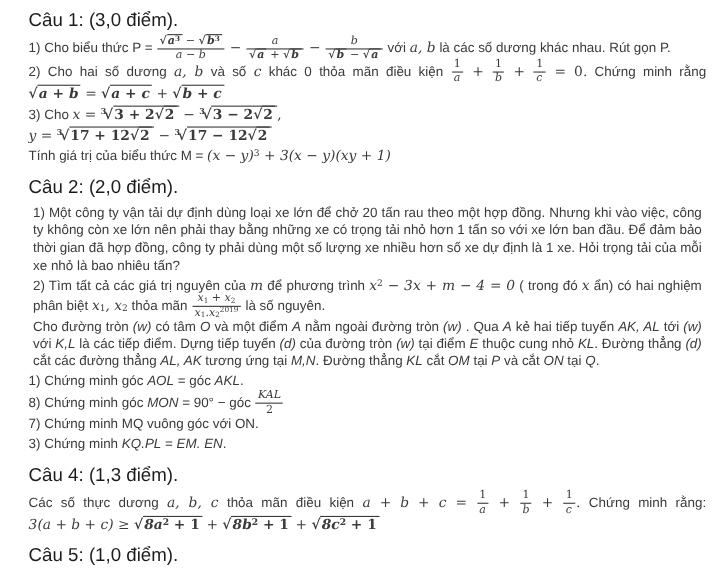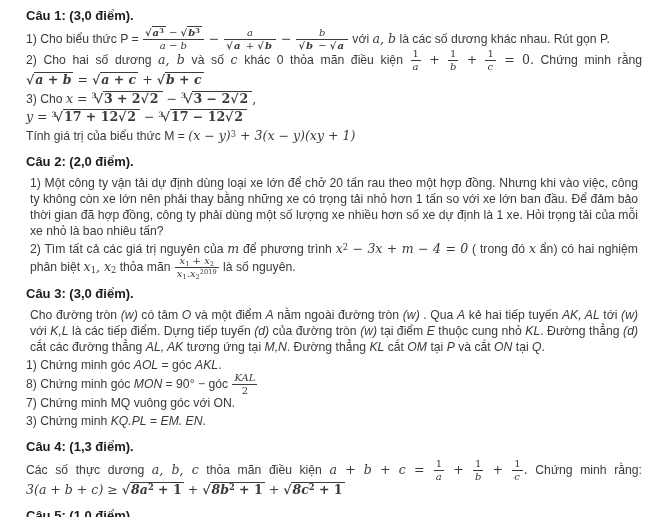--- a/index.html
+++ b/index.html
@@ -2,21 +2,21 @@
 <html><head>
 <meta charset="utf-8">
 <style>
   html,body{margin:0;padding:0;background:#ffffff;}
   .page{
     width:650px;height:517px;box-sizing:border-box;
     padding:8px 8px 4px 26px;overflow:hidden;
     font-family:"Liberation Sans",sans-serif;
     font-size:12.2px;line-height:1.3;color:#3a3a3a;
   }
-  .heading{font-weight:bold;color:#1c1c1c;font-size:13px;margin:9px 0 5px;}
+  .heading{font-weight:normal;color:#1c1c1c;font-size:17px;margin:9px 0 5px;}
   .heading:first-child{margin-top:0;}
   .line{margin:0 0 2px;}
   .para{margin:0 4px 2px;text-align:justify;}
   .jlast{text-align:justify;text-align-last:justify;}
   .t{}
   .i{font-style:italic;}
   .m{font-family:"DejaVu Serif","Liberation Serif",serif;font-style:italic;font-size:1.03em;}
   .n{font-family:"DejaVu Serif","Liberation Serif",serif;font-size:1.03em;}
   .sup{font-size:0.68em;position:relative;top:-0.45em;vertical-align:baseline;}
   .sub{font-size:0.68em;position:relative;top:0.25em;vertical-align:baseline;}
@@ -39,21 +39,20 @@
       <div class="heading">Câu 1: (3,0 điểm).</div>
       <div class="line"><span class="t">1) Cho biểu thức P = </span><span class="frac"><span class="num"><span class="sqrt"><span class="n rad">√</span><span class="bar"><span class="m">a</span><span class="n sup">3</span></span></span><span class="n"> − </span><span class="sqrt"><span class="n rad">√</span><span class="bar"><span class="m">b</span><span class="n sup">3</span></span></span></span><span class="den"><span class="m">a − b</span></span></span><span class="n"> − </span><span class="frac"><span class="num"><span class="m">a</span></span><span class="den"><span class="sqrt"><span class="n rad">√</span><span class="bar"><span class="m">a</span></span></span><span class="n"> + </span><span class="sqrt"><span class="n rad">√</span><span class="bar"><span class="m">b</span></span></span></span></span><span class="n"> − </span><span class="frac"><span class="num"><span class="m">b</span></span><span class="den"><span class="sqrt"><span class="n rad">√</span><span class="bar"><span class="m">b</span></span></span><span class="n"> − </span><span class="sqrt"><span class="n rad">√</span><span class="bar"><span class="m">a</span></span></span></span></span><span class="t"> với </span><span class="m">a, b</span><span class="t"> là các số dương khác nhau. Rút gọn P.</span></div>
       <div class="line jlast"><span class="t">2) Cho hai số dương </span><span class="m">a, b</span><span class="t"> và số </span><span class="m">c</span><span class="t"> khác 0 thỏa mãn điều kiện </span><span class="frac"><span class="num"><span class="n">1</span></span><span class="den"><span class="m">a</span></span></span><span class="n"> + </span><span class="frac"><span class="num"><span class="n">1</span></span><span class="den"><span class="m">b</span></span></span><span class="n"> + </span><span class="frac"><span class="num"><span class="n">1</span></span><span class="den"><span class="m">c</span></span></span><span class="n"> = 0.</span><span class="t"> Chứng minh rằng</span></div>
       <div class="line"><span class="sqrt"><span class="n rad">√</span><span class="bar"><span class="m">a + b</span></span></span><span class="n"> = </span><span class="sqrt"><span class="n rad">√</span><span class="bar"><span class="m">a + c</span></span></span><span class="n"> + </span><span class="sqrt"><span class="n rad">√</span><span class="bar"><span class="m">b + c</span></span></span></div>
       <div class="line"><span class="t">3) Cho </span><span class="m">x</span><span class="n"> = </span><span class="sqrt"><span class="n ridx">3</span><span class="n rad">√</span><span class="bar"><span class="n">3 + 2</span><span class="sqrt"><span class="n rad">√</span><span class="bar"><span class="n">2</span></span></span></span></span><span class="n"> − </span><span class="sqrt"><span class="n ridx">3</span><span class="n rad">√</span><span class="bar"><span class="n">3 − 2</span><span class="sqrt"><span class="n rad">√</span><span class="bar"><span class="n">2</span></span></span></span></span><span class="n">,</span></div>
       <div class="line"><span class="m">y</span><span class="n"> = </span><span class="sqrt"><span class="n ridx">3</span><span class="n rad">√</span><span class="bar"><span class="n">17 + 12</span><span class="sqrt"><span class="n rad">√</span><span class="bar"><span class="n">2</span></span></span></span></span><span class="n"> − </span><span class="sqrt"><span class="n ridx">3</span><span class="n rad">√</span><span class="bar"><span class="n">17 − 12</span><span class="sqrt"><span class="n rad">√</span><span class="bar"><span class="n">2</span></span></span></span></span></div>
       <div class="line"><span class="t">Tính giá trị của biểu thức M = </span><span class="m">(x − y)</span><span class="n sup">3</span><span class="m"> + 3(x − y)(xy + 1)</span></div>
       <div class="heading">Câu 2: (2,0 điểm).</div>
       <div class="para"><span class="t">1) Một công ty vận tải dự định dùng loại xe lớn để chở 20 tấn rau theo một hợp đồng. Nhưng khi vào việc, công ty không còn xe lớn nên phải thay bằng những xe có trọng tải nhỏ hơn 1 tấn so với xe lớn ban đầu. Để đảm bảo thời gian đã hợp đồng, công ty phải dùng một số lượng xe nhiều hơn số xe dự định là 1 xe. Hỏi trọng tải của mỗi xe nhỏ là bao nhiêu tấn?</span></div>
       <div class="para"><span class="t">2) Tìm tất cả các giá trị nguyên của </span><span class="m">m</span><span class="t"> để phương trình </span><span class="m">x</span><span class="n sup">2</span><span class="m"> − 3x + m − 4 = 0</span><span class="t"> ( trong đó </span><span class="m">x</span><span class="t"> ẩn) có hai nghiệm phân biệt </span><span class="m">x</span><span class="n sub">1</span><span class="m">, x</span><span class="n sub">2</span><span class="t"> thỏa mãn </span><span class="frac"><span class="num"><span class="m">x</span><span class="n sub">1</span><span class="n"> + </span><span class="m">x</span><span class="n sub">2</span></span><span class="den"><span class="m">x</span><span class="n sub">1</span><span class="n">.</span><span class="m">x</span><span class="n sub">2</span><span class="n sup">2019</span></span></span><span class="t"> là số nguyên.</span></div>
-      <div class="heading">Câu 3: (3,0 điểm).</div>
       <div class="para"><span class="t">Cho đường tròn </span><span class="i">(w)</span><span class="t"> có tâm </span><span class="i">O</span><span class="t"> và một điểm </span><span class="i">A</span><span class="t"> nằm ngoài đường tròn </span><span class="i">(w)</span><span class="t"> . Qua </span><span class="i">A</span><span class="t"> kẻ hai tiếp tuyến </span><span class="i">AK, AL</span><span class="t"> tới </span><span class="i">(w)</span><span class="t"> với </span><span class="i">K,L</span><span class="t"> là các tiếp điểm. Dựng tiếp tuyến </span><span class="i">(d)</span><span class="t"> của đường tròn </span><span class="i">(w)</span><span class="t"> tại điểm </span><span class="i">E</span><span class="t"> thuộc cung nhỏ </span><span class="i">KL</span><span class="t">. Đường thẳng </span><span class="i">(d)</span><span class="t"> cắt các đường thẳng </span><span class="i">AL, AK</span><span class="t"> tương ứng tại </span><span class="i">M,N</span><span class="t">. Đường thẳng </span><span class="i">KL</span><span class="t"> cắt </span><span class="i">OM</span><span class="t"> tại </span><span class="i">P</span><span class="t"> và cắt </span><span class="i">ON</span><span class="t"> tại </span><span class="i">Q</span><span class="t">.</span></div>
       <div class="line"><span class="t">1) Chứng minh góc </span><span class="i">AOL</span><span class="t"> = góc </span><span class="i">AKL</span><span class="t">.</span></div>
       <div class="line"><span class="t">8) Chứng minh góc </span><span class="i">MON</span><span class="t"> = 90° − góc </span><span class="frac"><span class="num"><span class="m">KAL</span></span><span class="den"><span class="n">2</span></span></span></div>
       <div class="line"><span class="t">7) Chứng minh MQ vuông góc với ON.</span></div>
       <div class="line"><span class="t">3) Chứng minh </span><span class="i">KQ.PL</span><span class="t"> = </span><span class="i">EM. EN</span><span class="t">.</span></div>
       <div class="heading">Câu 4: (1,3 điểm).</div>
       <div class="line jlast"><span class="t">Các số thực dương </span><span class="m">a, b, c</span><span class="t"> thỏa mãn điều kiện </span><span class="m">a + b + c</span><span class="n"> = </span><span class="frac"><span class="num"><span class="n">1</span></span><span class="den"><span class="m">a</span></span></span><span class="n"> + </span><span class="frac"><span class="num"><span class="n">1</span></span><span class="den"><span class="m">b</span></span></span><span class="n"> + </span><span class="frac"><span class="num"><span class="n">1</span></span><span class="den"><span class="m">c</span></span></span><span class="n">.</span><span class="t"> Chứng minh rằng:</span></div>
       <div class="line"><span class="m">3(a + b + c) ≥ </span><span class="sqrt"><span class="n rad">√</span><span class="bar"><span class="m">8a</span><span class="n sup">2</span><span class="n"> + 1</span></span></span><span class="n"> + </span><span class="sqrt"><span class="n rad">√</span><span class="bar"><span class="m">8b</span><span class="n sup">2</span><span class="n"> + 1</span></span></span><span class="n"> + </span><span class="sqrt"><span class="n rad">√</span><span class="bar"><span class="m">8c</span><span class="n sup">2</span><span class="n"> + 1</span></span></span></div>
       <div class="heading">Câu 5: (1,0 điểm).</div>
     </div>

